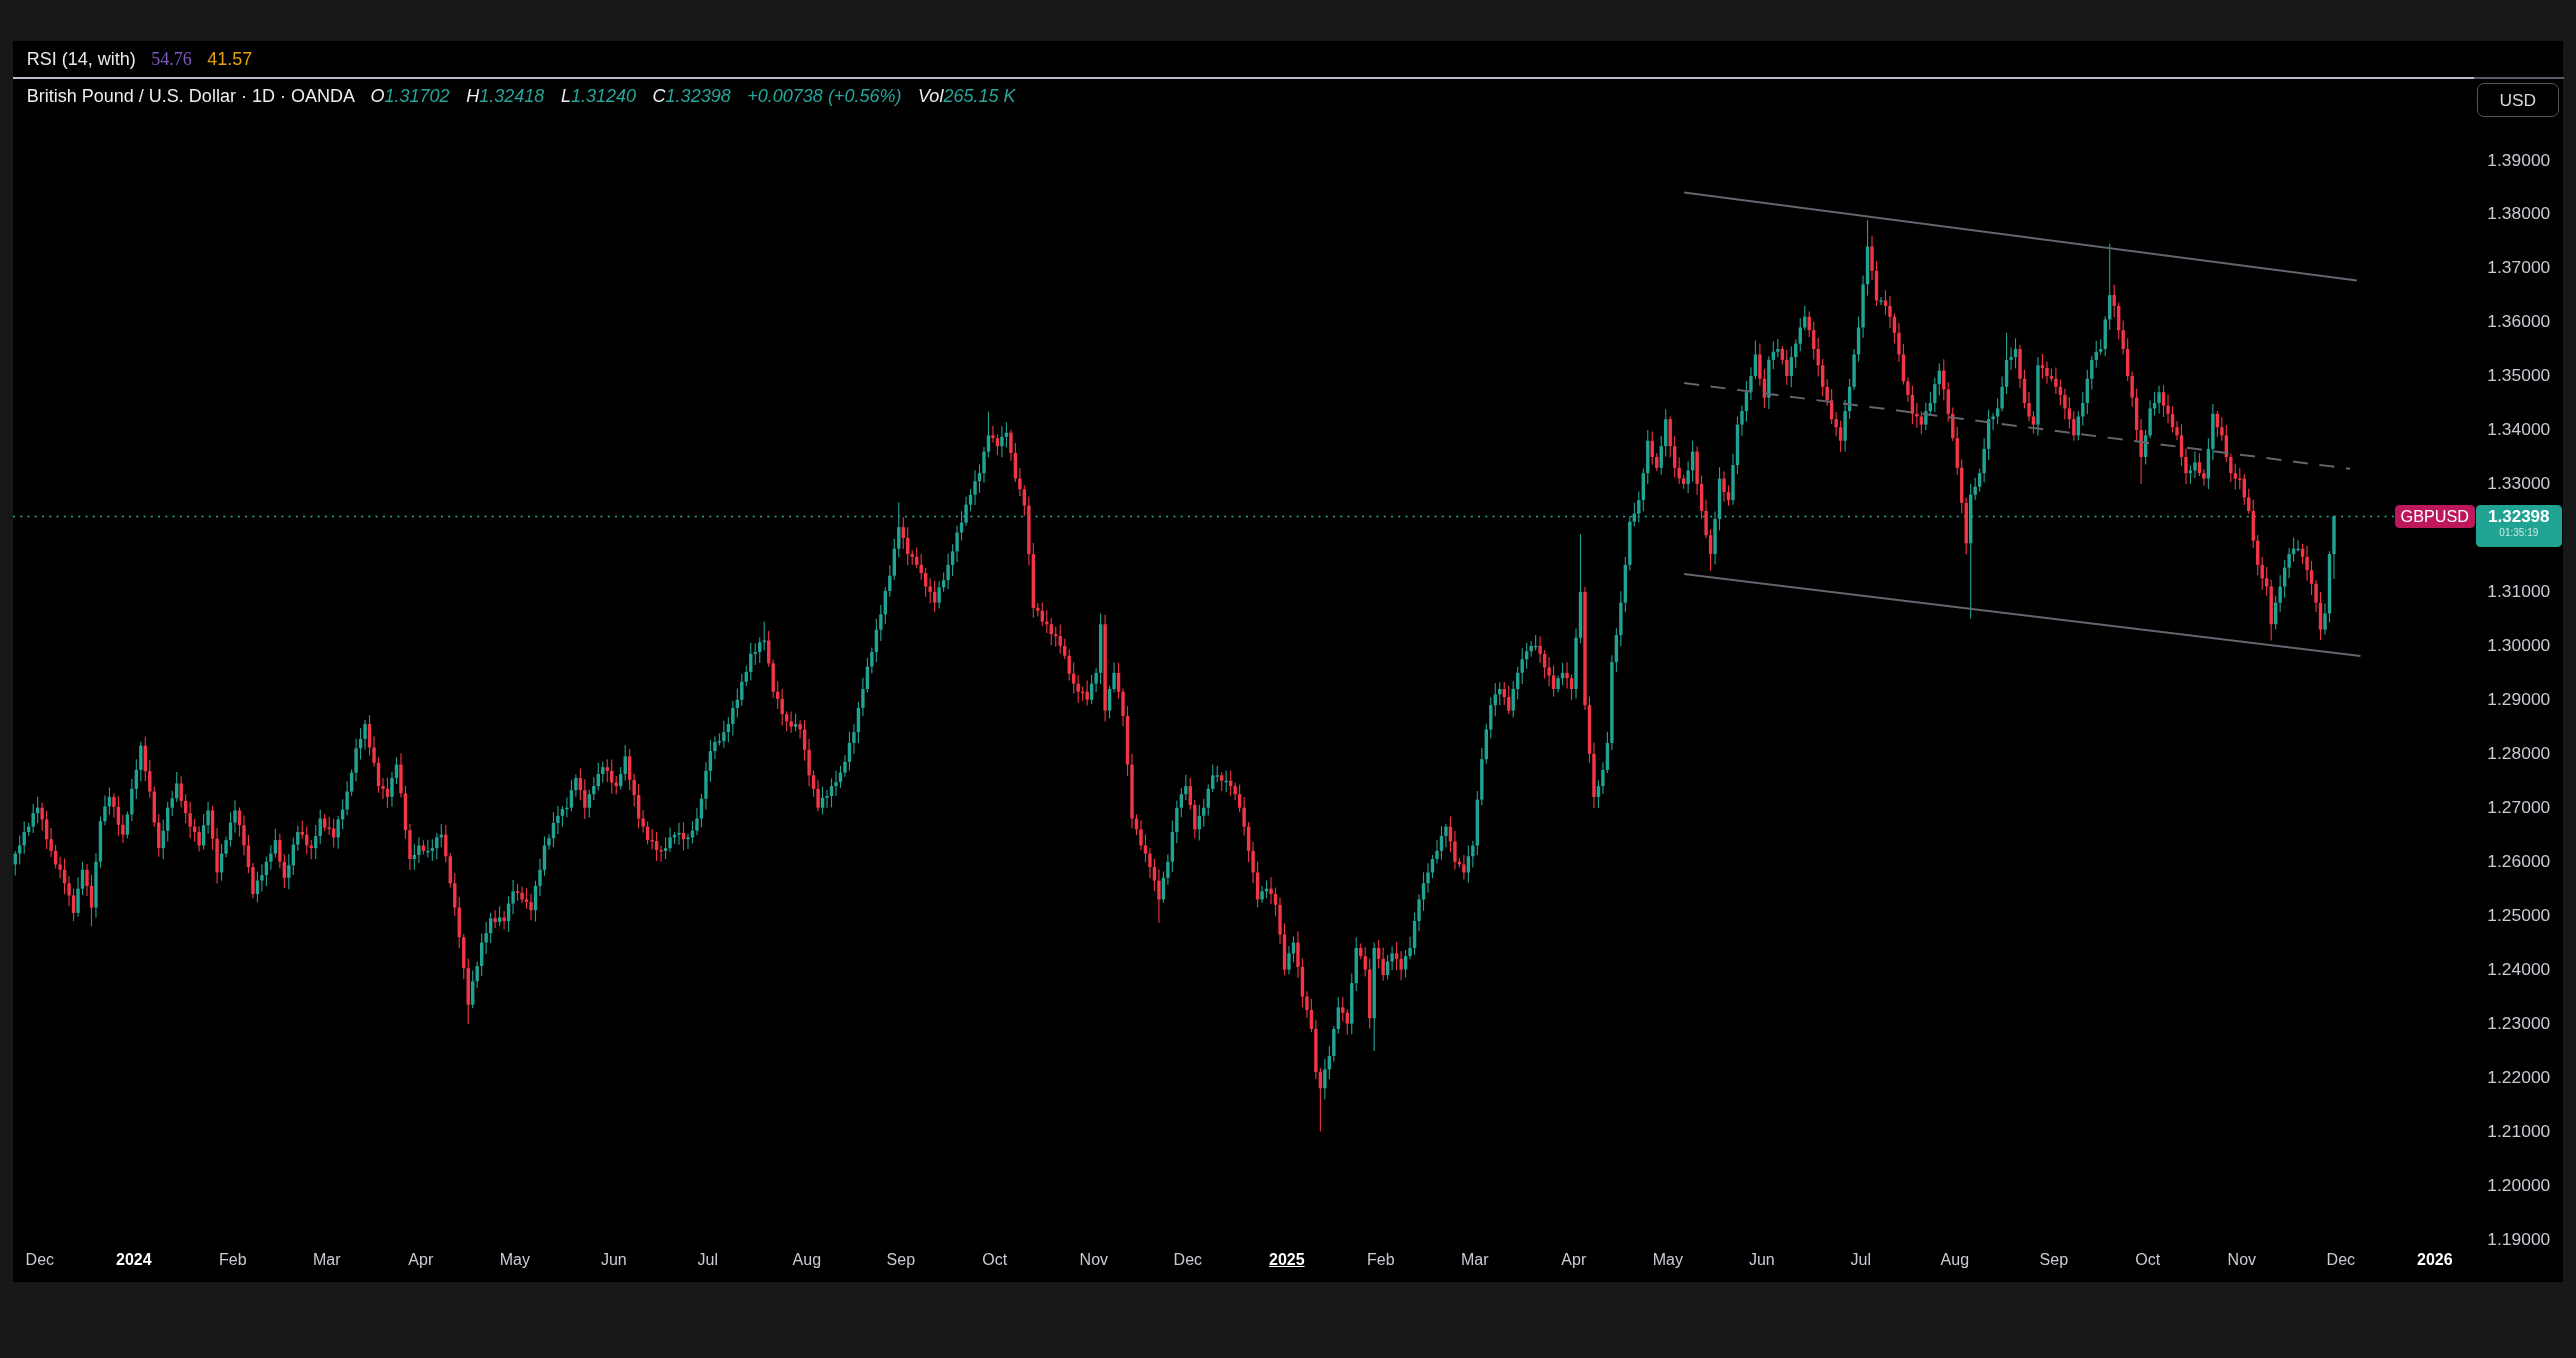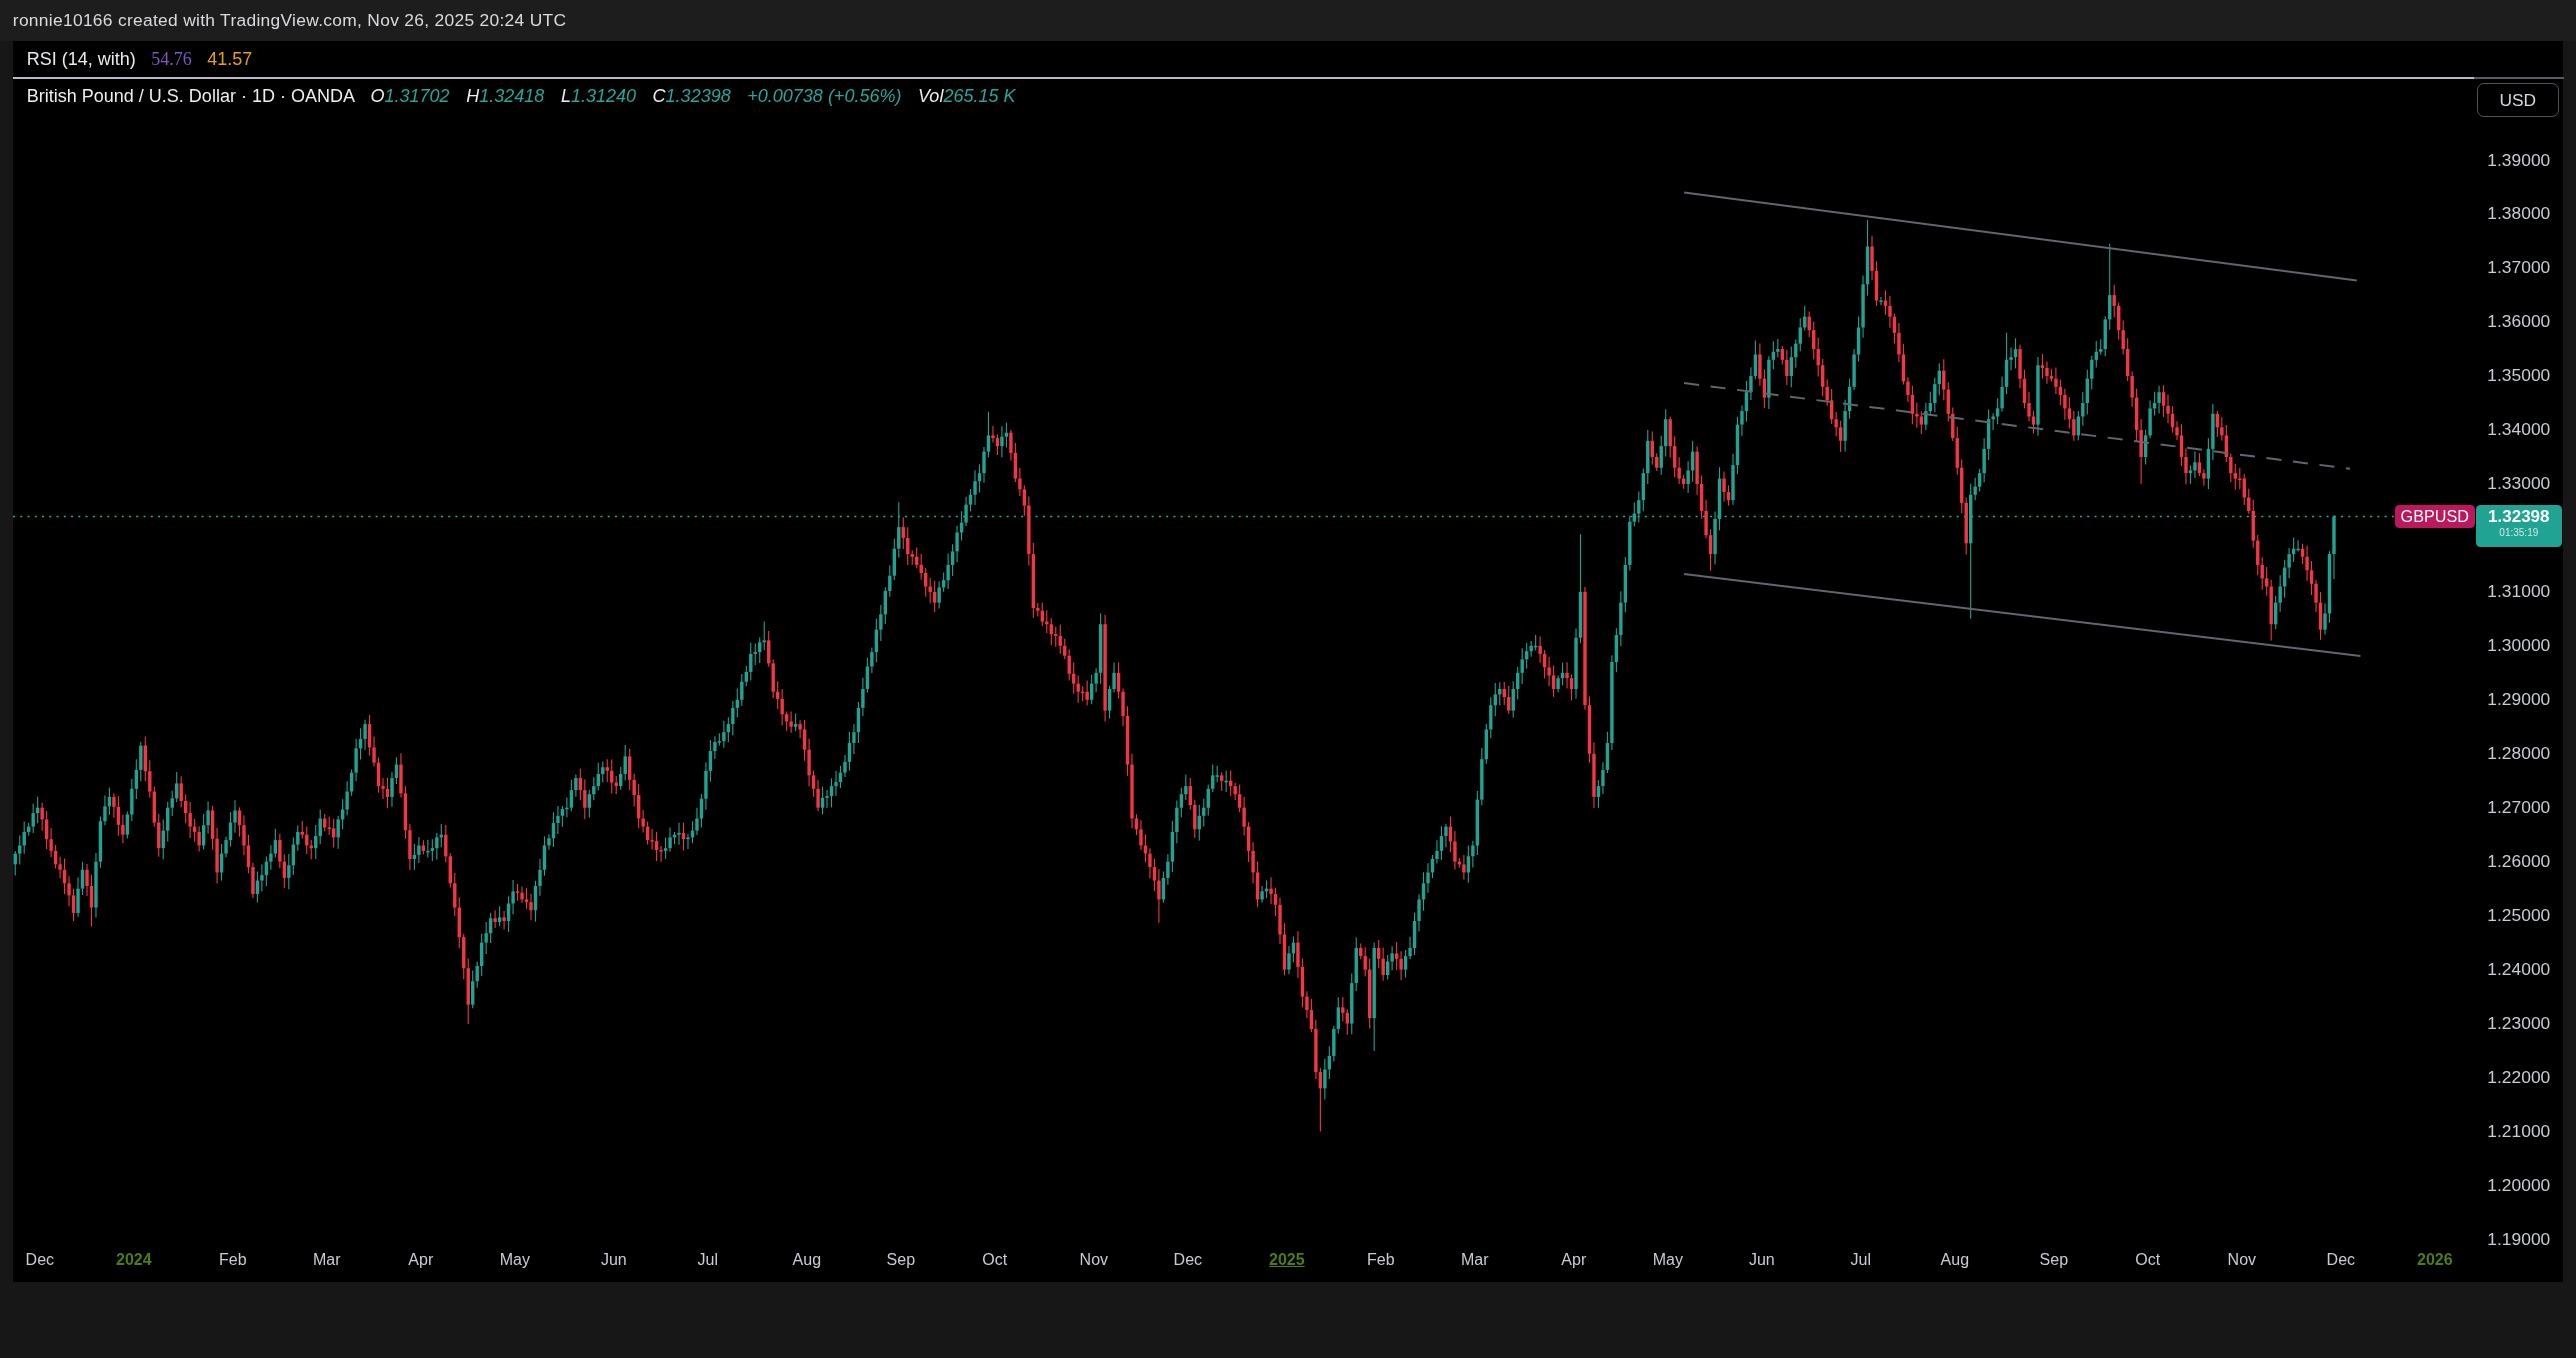--- a/index.html
+++ b/index.html
@@ -15,21 +15,21 @@
   .rsi-main{color:#7e57c2;font-family:Liberation Serif, serif;}
   .rsi-ma{color:#e3a10e;}
   .sep-main{position:absolute;left:0;top:36px;width:2461px;height:1.7px;background:#b6bbc6;}
   .sep-axis{position:absolute;left:2461px;top:36px;width:90px;height:1.7px;background:#585c66;}
   .symbol-row{position:absolute;left:14px;top:45px;font-size:18px;color:#eceef2;white-space:nowrap;}
   .symbol-row .seg{margin-left:11.6px;font-style:italic;}
   .symbol-row .ohlc-letter{color:#eceef2;}
   .teal{color:#26a69a;}
   .time-axis{position:absolute;left:0;top:1210px;width:2550px;height:29px;}
   .time-label{position:absolute;transform:translateX(-50%);font-size:16px;color:#c9ccd5;top:0;}
-  .time-label.year{font-weight:bold;color:#4d7c0f;}
+  .time-label.year{font-weight:bold;color:#ffffff;}
   .price-axis{position:absolute;left:2461px;top:0;width:90px;height:1241px;}
   .price-label{position:absolute;left:0;width:90px;text-align:center;font-size:17.4px;color:#c9ccd5;}
   .usd-btn{position:absolute;left:2464px;top:42px;width:82px;height:34px;background:transparent;
            border:1.2px solid #50545e;border-radius:7px;color:#d4d7de;font-size:17.4px;
            font-family:"Liberation Sans",sans-serif;}
   .tag-symbol{position:absolute;left:2382px;top:464px;width:80px;height:23px;border-radius:4.6px;
               color:#fff;font-size:16.2px;display:flex;align-items:center;justify-content:center;}
   .tag-price{position:absolute;left:2463px;top:464px;width:86px;height:42px;border-radius:4.6px;
              color:#fff;text-align:center;}
   .tag-price .pv{font-size:17px;font-weight:600;margin-top:1.7px;}
@@ -37,23 +37,20 @@
   .footer{position:absolute;left:0;top:1281px;width:2576px;height:77px;background:#1d1d1d;
           border-top:1.2px solid #6b6f7a;display:flex;align-items:center;}
   .brand{color:#d9d9d9;font-size:28.4px;font-weight:bold;margin-left:11.6px;letter-spacing:-0.6px;}
   .logo-mark{margin-left:42px;}
 </style>
 </head>
 <body>
 
 <div class="page">
 
-  <header class="topbar">
-    <span>ronnie10166 created with TradingView.com, Nov 26, 2025 20:24 UTC</span>
-  </header>
 
   <div class="chart-panel">
     <svg id="plot" class="plot-svg" width="2550" height="1241" viewBox="0 0 4395 2138">
         <line x1="0" y1="818.9860000000001" x2="4244" y2="818.9860000000001" stroke="#23ae9c" stroke-width="2.4" stroke-dasharray="3.5 9"></line>
         <g>
           <line x1="3.85" y1="1395.3999999999994" x2="3.85" y2="1437.6377457990052" stroke="#20a392" stroke-width="1.9"></line>
           <rect x="0.95" y="1400.0499999999988" width="5.85" height="18.600000000000136" fill="#20a392"></rect>
           <line x1="11.58" y1="1368.892120376636" x2="11.58" y2="1418.9127174433224" stroke="#20a392" stroke-width="1.9"></line>
           <rect x="8.68" y="1386.0999999999983" width="5.85" height="13.9500000000005" fill="#20a392"></rect>
           <line x1="19.310000000000002" y1="1344.7271021172683" x2="19.310000000000002" y2="1400.3220441845058" stroke="#20a392" stroke-width="1.9"></line>

